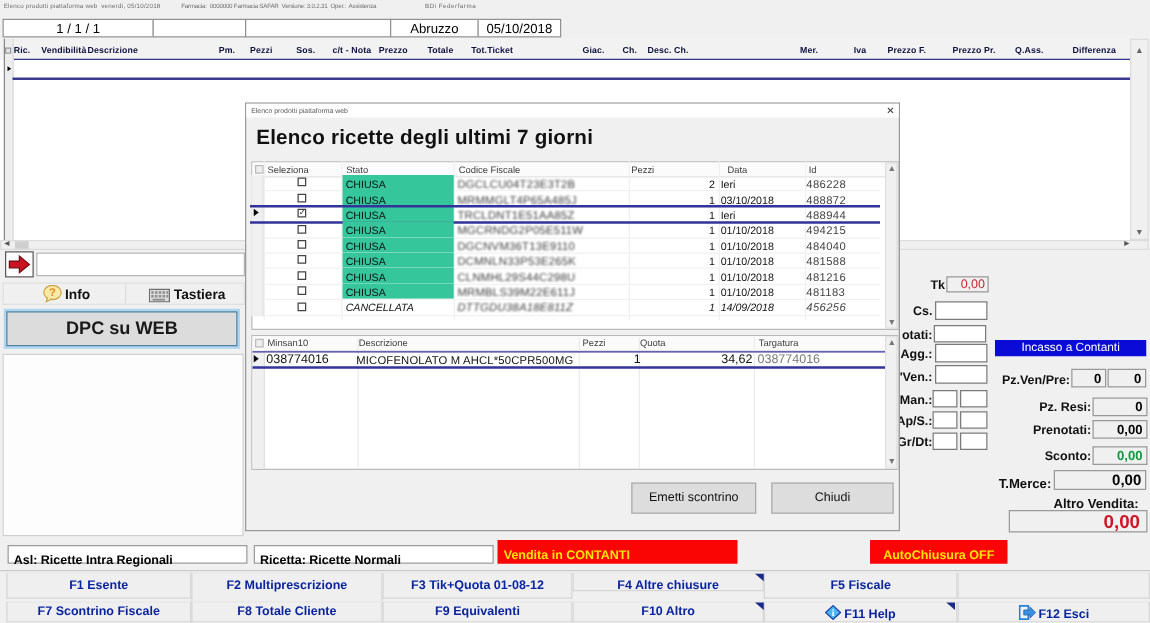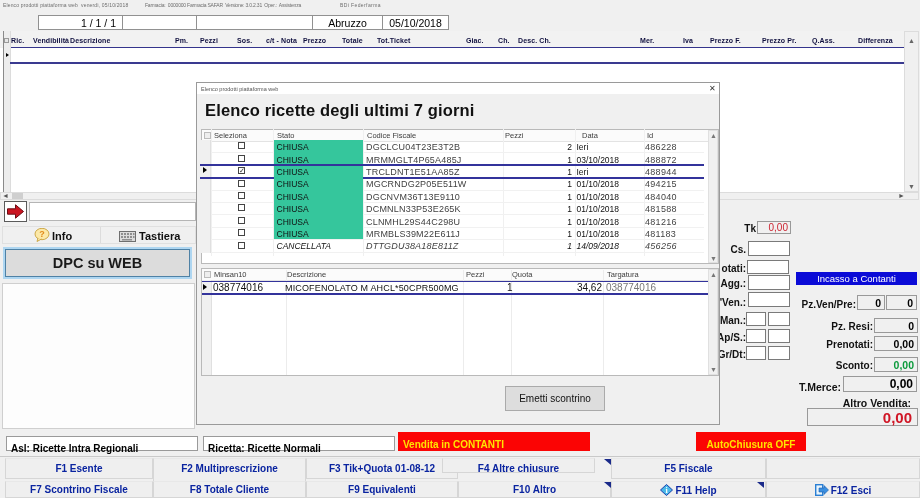--- a/index.html
+++ b/index.html
@@ -26,21 +26,21 @@
   .arr{position:absolute;font-size:8px;color:#555;line-height:8px;}
 </style>
 </head>
 <body>
 <div class="app">
 
   <div class="abs" style="left:3px;top:2px;font-size:5px;color:#6e6e6e;white-space:nowrap;letter-spacing:0.15px;">Elenco prodotti piattaforma web&nbsp; venerdì, 05/10/2018</div>
   <div class="abs" style="left:145px;top:2px;font-size:5px;color:#6e6e6e;white-space:nowrap;letter-spacing:-0.2px;">Farmacia:&nbsp; 0000000 Farmacia SAFAR&nbsp; Versione: 3.0.2.31&nbsp; Oper.:&nbsp; Assistenza</div>
   <div class="abs" style="left:340px;top:2px;font-size:5px;color:#6e6e6e;white-space:nowrap;letter-spacing:0.4px;">BDi Federfarma</div>
 
-  <div class="cell" style="left:2px;top:15px;width:121px;height:15px;font-size:10.5px;text-align:center;line-height:14px;margin-left:36px;">1 / 1 / 1</div>
+  <div class="cell" style="left:2px;top:15px;width:121px;height:15px;font-size:10.5px;text-align:center;line-height:14px;">1 / 1 / 1</div>
   <div class="cell" style="left:122px;top:15px;width:75px;height:15px;"></div>
   <div class="cell" style="left:196px;top:15px;width:117px;height:15px;"></div>
   <div class="cell" style="left:312px;top:15px;width:71px;height:15px;font-size:10.5px;text-align:center;line-height:14px;">Abruzzo</div>
   <div class="cell" style="left:382px;top:15px;width:67px;height:15px;font-size:10.5px;text-align:center;line-height:14px;">05/10/2018</div>
 
   <div class="abs" style="left:0;top:31px;width:904px;height:16px;background:#f2f2f2;"></div>
   <div class="abs" style="left:4px;top:38px;width:5px;height:5px;border:1px solid #9a9a9a;background:#e6e6e6;box-sizing:border-box;"></div>
   <div class="hl" style="left:11px;">Ric.</div>
   <div class="hl" style="left:33px;">Vendibilità</div>
   <div class="hl" style="left:70px;">Descrizione</div>
@@ -162,21 +162,21 @@
 
   <div class="inbox" style="left:6px;top:436px;width:192px;height:15px;border-color:#9a9a9a;"><span class="b" style="font-size:10px;position:relative;left:4px;top:1px;">Asl: Ricette Intra Regionali</span></div>
   <div class="inbox" style="left:203px;top:436px;width:192px;height:15px;border-color:#9a9a9a;"><span class="b" style="font-size:10px;position:relative;left:4px;top:1px;">Ricetta: Ricette Normali</span></div>
   <div class="abs" style="left:398px;top:432px;width:192px;height:19px;background:#fb0404;"><span class="b" style="font-size:10px;color:#ffe400;position:relative;left:5px;top:2px;">Vendita in CONTANTI</span></div>
   <div class="abs" style="left:696px;top:432px;width:110px;height:19px;background:#fb0404;text-align:center;"><span class="b" style="font-size:10px;color:#ffe400;position:relative;top:2px;">AutoChiusura OFF</span></div>
 
   <div class="abs" style="left:0;top:456px;width:920px;height:1px;background:#c9c9c9;"></div>
   <div class="fk" style="left:5px;top:458px;width:148px;height:21px;line-height:20px;">F1 Esente</div>
   <div class="fk" style="left:153px;top:458px;width:153px;height:34px;line-height:20px;">F2 Multiprescrizione</div>
   <div class="fk" style="left:306px;top:458px;width:152px;height:21px;line-height:20px;">F3 Tik+Quota 01-08-12</div>
-  <div class="fk" style="left:442px;top:458px;width:153px;height:15px;line-height:20px;">F4 Altre chiusure</div>
+  <div class="fk" style="left:458px;top:458px;width:153px;height:15px;line-height:20px;">F4 Altre chiusure</div>
   <div class="fk" style="left:611px;top:458px;width:155px;height:21px;line-height:20px;">F5 Fiscale</div>
   <div class="fk" style="left:766px;top:458px;width:154px;height:21px;"></div>
   <div class="tri" style="left:604px;top:459px;"></div>
 
   <div class="fk" style="left:5px;top:481px;width:148px;height:17px;line-height:15px;">F7 Scontrino Fiscale</div>
   <div class="fk" style="left:153px;top:481px;width:153px;height:17px;line-height:15px;">F8 Totale Cliente</div>
   <div class="fk" style="left:306px;top:481px;width:152px;height:17px;line-height:15px;">F9 Equivalenti</div>
   <div class="fk" style="left:458px;top:481px;width:153px;height:17px;line-height:15px;">F10 Altro</div>
   <div class="fk" style="left:611px;top:481px;width:155px;height:17px;line-height:15px;">
     <svg style="position:relative;top:2px;margin-right:2px;" width="13" height="12" viewBox="0 0 13 12">
@@ -235,20 +235,21 @@
     <div class="abs" style="left:5px;top:197.6px;width:506px;height:1.8px;background:#33339b;"></div>
     <div class="abs" style="left:6px;top:201px;width:0;height:0;border-left:4px solid #000;border-top:3.5px solid transparent;border-bottom:3.5px solid transparent;"></div>
     <div class="abs" style="left:16px;top:199px;font-size:10px;color:#111;">038774016</div>
     <div class="abs" style="left:88px;top:200px;font-size:9px;letter-spacing:0.15px;color:#111;">MICOFENOLATO M AHCL*50CPR500MG</div>
     <div class="abs" style="left:310px;top:199px;font-size:10px;color:#111;">1</div>
     <div class="abs" style="left:360px;top:199px;width:45px;text-align:right;font-size:10px;color:#111;">34,62</div>
     <div class="abs" style="left:409px;top:199px;font-size:10px;color:#777;filter:blur(0.6px);">038774016</div>
     <div class="abs" style="left:5px;top:209.8px;width:506px;height:1.8px;background:#33339b;"></div>
 
     <div class="abs" style="left:308px;top:303px;width:100px;height:25px;background:#dddddd;border:1px solid #aaaaaa;box-sizing:border-box;text-align:center;font-size:10px;line-height:23px;color:#111;">Emetti scontrino</div>
+    <div class="abs" style="left:420px;top:303px;width:98px;height:25px;background:#dddddd;border:1px solid #aaaaaa;box-sizing:border-box;text-align:center;font-size:10px;line-height:23px;color:#111;">Chiudi</div>
   </div>
 
   <div class="abs" style="left:201px;top:140px;width:10px;height:113px;background:#f0f0f0;border-right:1px solid #e0e0e0;box-sizing:border-box;"></div>
   <div class="abs" style="left:211px;top:129px;width:1px;height:127px;background:#f0f0f0;"></div>
   <div class="abs" style="left:273px;top:129px;width:1px;height:127px;background:#f0f0f0;"></div>
   <div class="abs" style="left:363px;top:129px;width:1px;height:127px;background:#f0f0f0;"></div>
   <div class="abs" style="left:503px;top:129px;width:1px;height:127px;background:#f0f0f0;"></div>
   <div class="abs" style="left:575px;top:129px;width:1px;height:127px;background:#f0f0f0;"></div>
   <div class="abs" style="left:644px;top:129px;width:1px;height:127px;background:#f0f0f0;"></div>
   <div class="abs" style="left:273.5px;top:140.0px;width:89.5px;height:12.4px;background:#35c69c;"></div>

